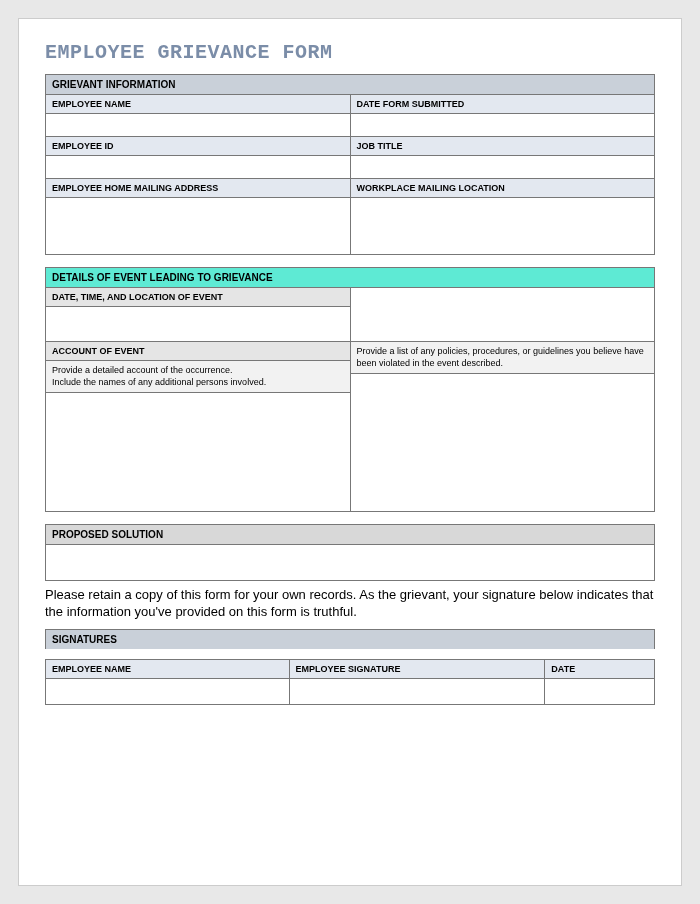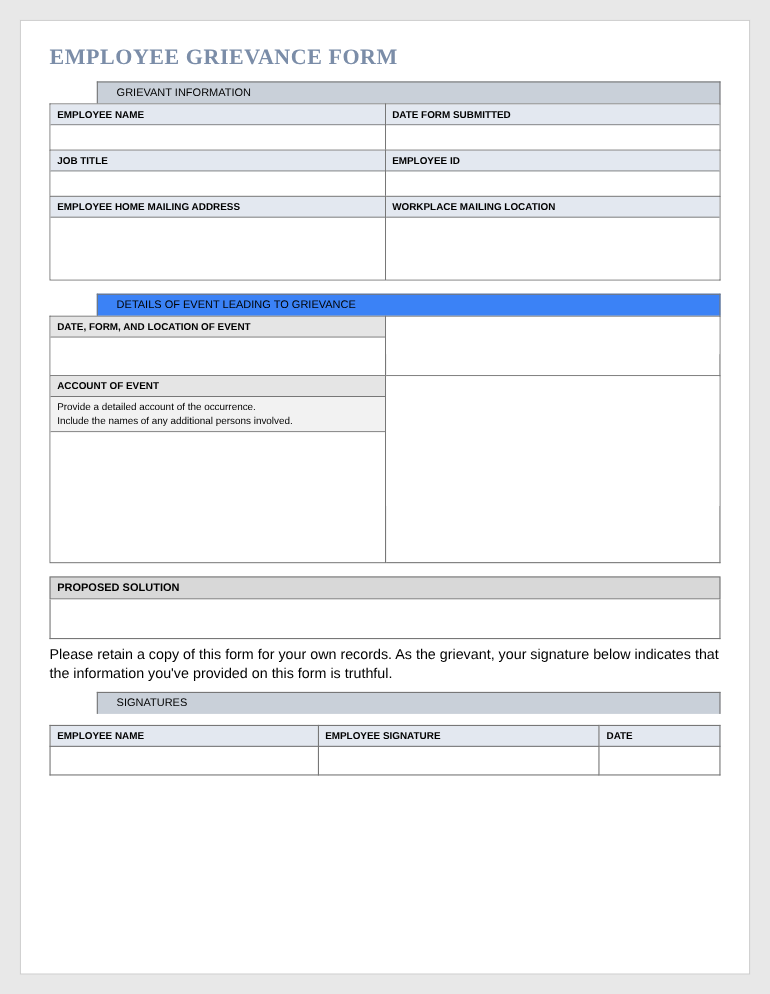--- a/index.html
+++ b/index.html
@@ -16,31 +16,30 @@
     width: 100%;
     height: 100%;
     padding: 22px 26px;
   }
   .title {
     color: #7b8da8;
     font-size: 20px;
     font-weight: 700;
     letter-spacing: 0.5px;
     margin-bottom: 10px;
-    font-family: Liberation Serif, serif;
+    font-family: Liberation Mono, monospace;
     font-stretch: condensed;
   }
   .section-header {
     background: #c9d0d9;
     border: 1px solid #777;
     border-bottom: none;
     font-size: 10px;
-    font-weight: 400;
-    padding: 4px 17px;
-    margin-left: 43px;
+    font-weight: 700;
+    padding: 4px 6px;
   }
   .row { display: flex; width: 100%; }
   .cell {
     border: 1px solid #777;
     flex: 1;
   }
   .cell + .cell { border-left: none; }
   .label {
     background: #e3e8f0;
     font-size: 9px;
@@ -118,59 +117,60 @@
       <div class="label">EMPLOYEE NAME</div>
       <div class="input-short"></div>
     </div>
     <div class="cell">
       <div class="label">DATE FORM SUBMITTED</div>
       <div class="input-short"></div>
     </div>
   </div>
   <div class="row row-nobottom">
     <div class="cell">
+      <div class="label">EMPLOYEE ID</div>
+      <div class="input-short"></div>
+    </div>
+    <div class="cell">
       <div class="label">JOB TITLE</div>
-      <div class="input-short"></div>
-    </div>
-    <div class="cell">
-      <div class="label">EMPLOYEE ID</div>
       <div class="input-short"></div>
     </div>
   </div>
   <div class="row">
     <div class="cell">
       <div class="label">EMPLOYEE HOME MAILING ADDRESS</div>
       <div class="input-med"></div>
     </div>
     <div class="cell">
       <div class="label">WORKPLACE MAILING LOCATION</div>
       <div class="input-med"></div>
     </div>
   </div>
 
   <div class="spacer"></div>
 
-  <div class="section-header" style="background:#3b82f6;">DETAILS OF EVENT LEADING TO GRIEVANCE</div>
+  <div class="section-header" style="background:#5eead4;">DETAILS OF EVENT LEADING TO GRIEVANCE</div>
   <div class="row row-nobottom">
     <div class="cell">
-      <div class="label-gray">DATE, FORM, AND LOCATION OF EVENT</div>
+      <div class="label-gray">DATE, TIME, AND LOCATION OF EVENT</div>
       <div class="input-sm"></div>
     </div>
     <div class="cell">
       <div class="input-sm"></div>
     </div>
   </div>
   <div class="row">
     <div class="cell">
       <div class="label-gray">ACCOUNT OF EVENT</div>
       <div class="hint" style="white-space:pre-line;">Provide a detailed account of the occurrence.
 Include the names of any additional persons involved.</div>
       <div class="input-large"></div>
     </div>
     <div class="cell">
+      <div class="hint">Provide a list of any policies, procedures, or guidelines you believe have been violated in the event described.</div>
       <div class="input-large"></div>
     </div>
   </div>
 
   <div class="spacer"></div>
 
   <div class="solution-header">PROPOSED SOLUTION</div>
   <div class="solution-input"></div>
 
   <div class="disclaimer">Please retain a copy of this form for your own records.  As the grievant, your signature below indicates that the information you've provided on this form is truthful.</div>

